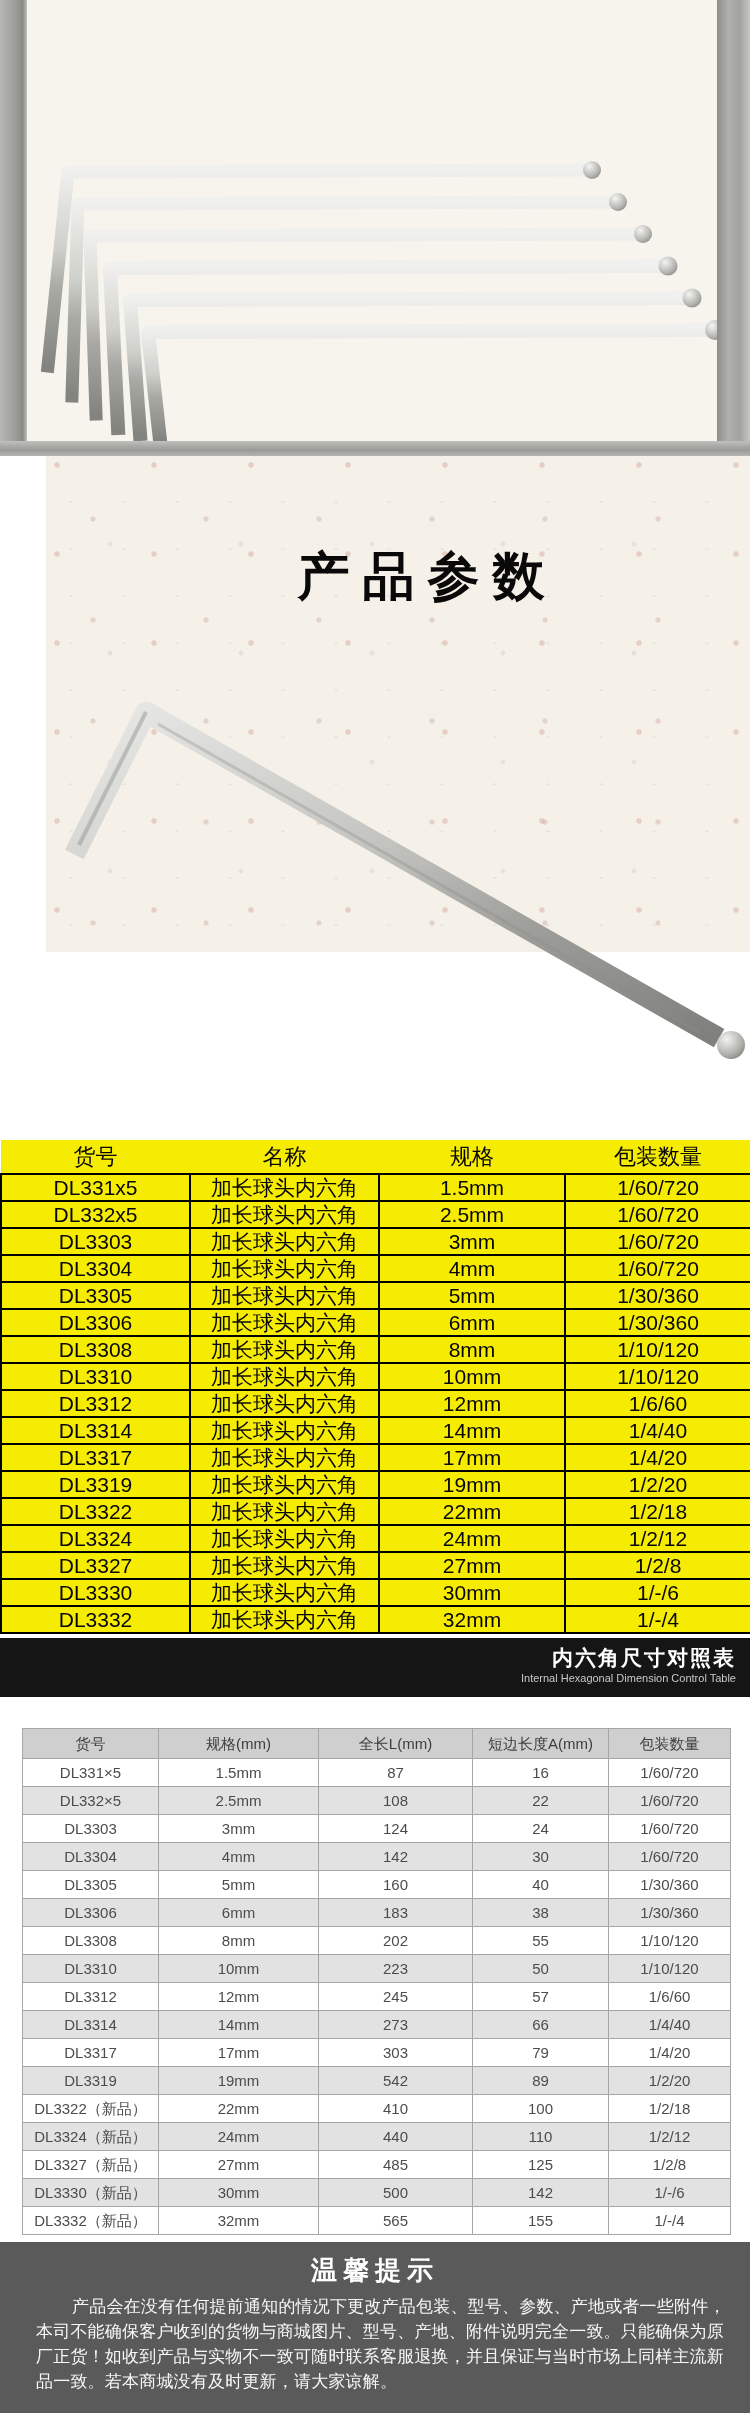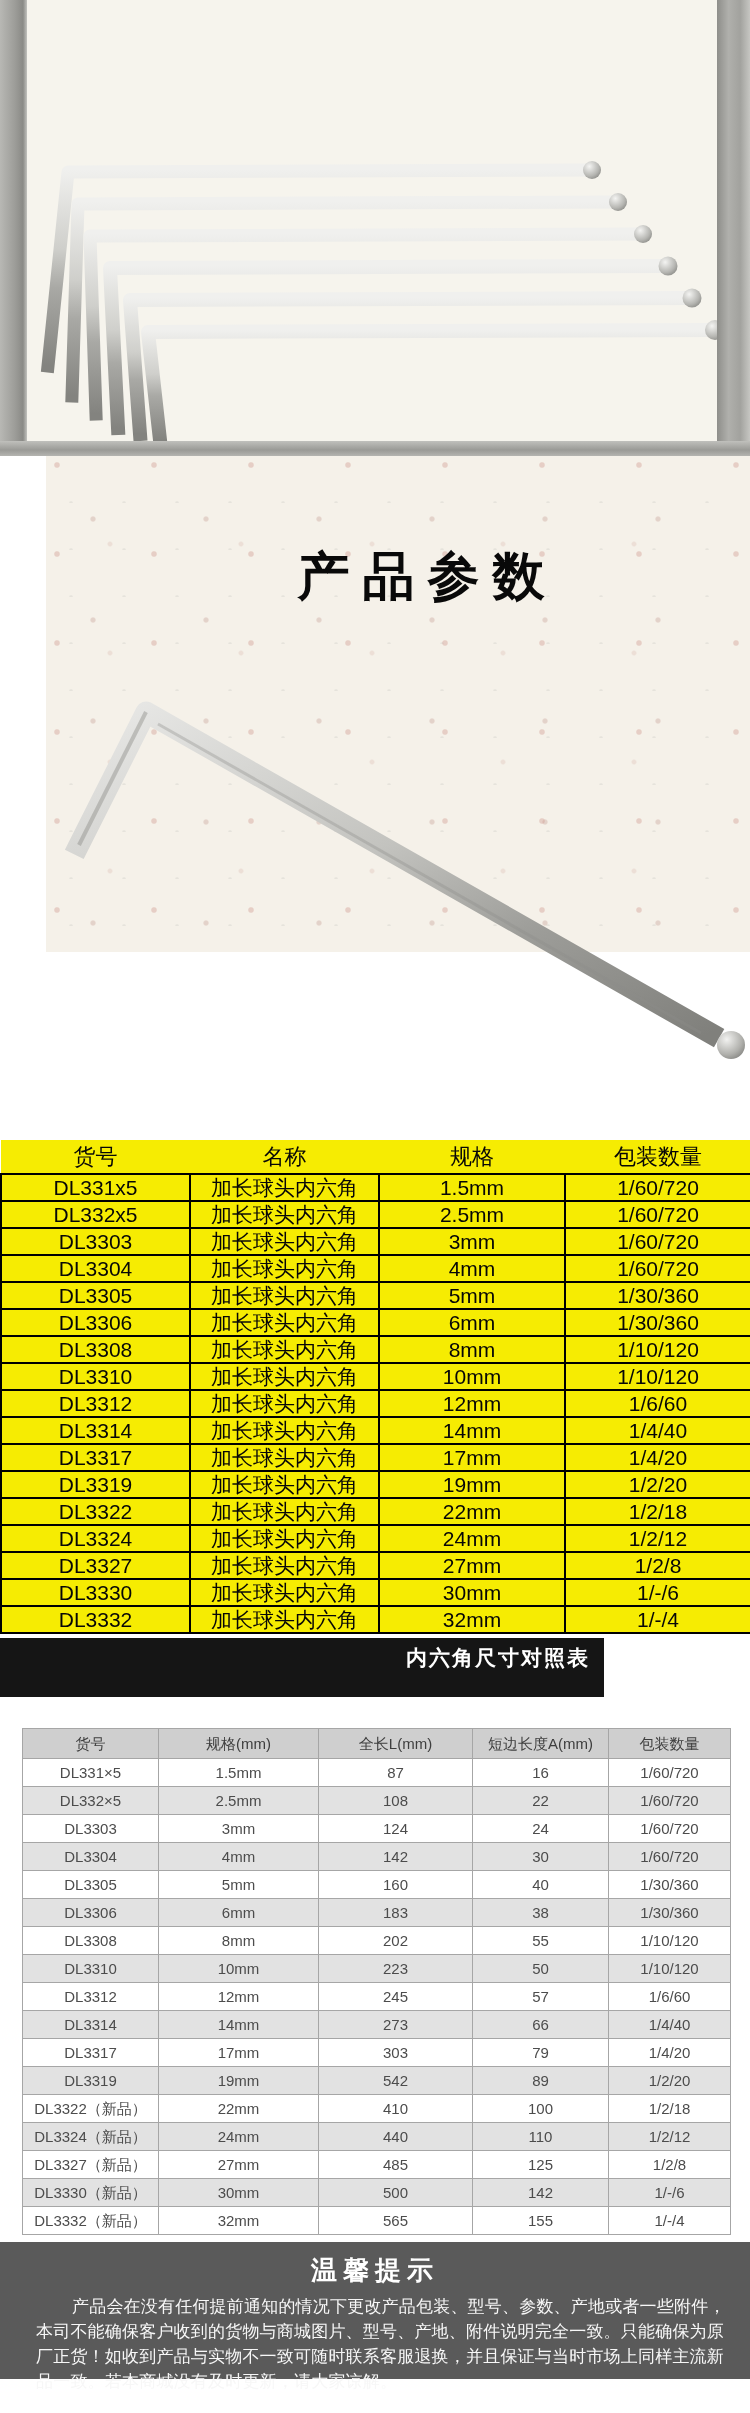--- a/index.html
+++ b/index.html
@@ -29,35 +29,35 @@
     font-size:52px;font-weight:bold;color:#090909;letter-spacing:13px;text-indent:13px;}
   #params svg{position:absolute;top:0;left:0;}
 
   
   #ytable{position:absolute;top:1140px;left:0;width:750px;border-collapse:collapse;table-layout:fixed;}
   #ytable td{background:#f6ec02;color:#070707;text-align:center;vertical-align:middle;
     font-size:21px;border:2px solid #000;height:25px;padding:0;line-height:25px;}
   #ytable thead td{border:none;border-bottom:2px solid #000;height:33px;font-size:22px;}
 
   
-  #divbar{position:absolute;top:1638px;left:0;width:604px;height:59px;background:#151515;
+  #divbar{position:absolute;top:1638px;left:0;width:750px;height:59px;background:#151515;
     text-align:right;box-sizing:border-box;padding:7px 14px 0 0;}
   #divbar .cn{font-size:21px;font-weight:bold;color:#ffffff;letter-spacing:2px;line-height:26px;}
   #divbar .en{font-size:11px;color:#c9c9c9;line-height:15px;}
 
   
   #wtable{position:absolute;top:1728px;left:22px;width:708px;border-collapse:collapse;table-layout:fixed;
     border:1px solid #9b9b9b;}
   #wtable td{border:1px solid #a6a6a6;text-align:center;vertical-align:middle;color:#4c4c4c;
     font-size:15px;height:27px;padding:0;line-height:27px;background:#ffffff;}
   #wtable thead td{background:#cfcfcf;color:#3e3e3e;height:29px;font-size:15px;}
   #wtable tbody tr:nth-child(even) td{background:#e2e2e2;}
 
   
-  #footer{position:absolute;top:2242px;left:0;width:750px;height:137px;background:#5a5a5a;}
+  #footer{position:absolute;top:2242px;left:0;width:750px;height:171px;background:#5a5a5a;}
   #footer .ttl{margin:11px 0 6px 0;text-align:center;font-size:26px;font-weight:bold;
     color:#ffffff;letter-spacing:6px;}
   #footer .lines{padding:0 18px 0 36px;}
   #footer .ln{font-size:17px;color:#f7f7f7;line-height:25px;white-space:nowrap;letter-spacing:.2px;}
   #footer .ln.first{padding-left:36px;}
 </style>
 </head>
 <body>
 
 <div id="page">
@@ -236,20 +236,21 @@
           <td>DL3332</td>
           <td>加长球头内六角</td>
           <td>32mm</td>
           <td>1/-/4</td>
         </tr>
       </tbody>
   </table>
 
   <div id="divbar">
     <div class="cn">内六角尺寸对照表</div>
+    <div class="en">Internal Hexagonal Dimension Control Table</div>
   </div>
 
   <table id="wtable">
     <colgroup>
         <col style="width:136px">
         <col style="width:160px">
         <col style="width:154px">
         <col style="width:136px">
         <col style="width:122px">
       </colgroup>

